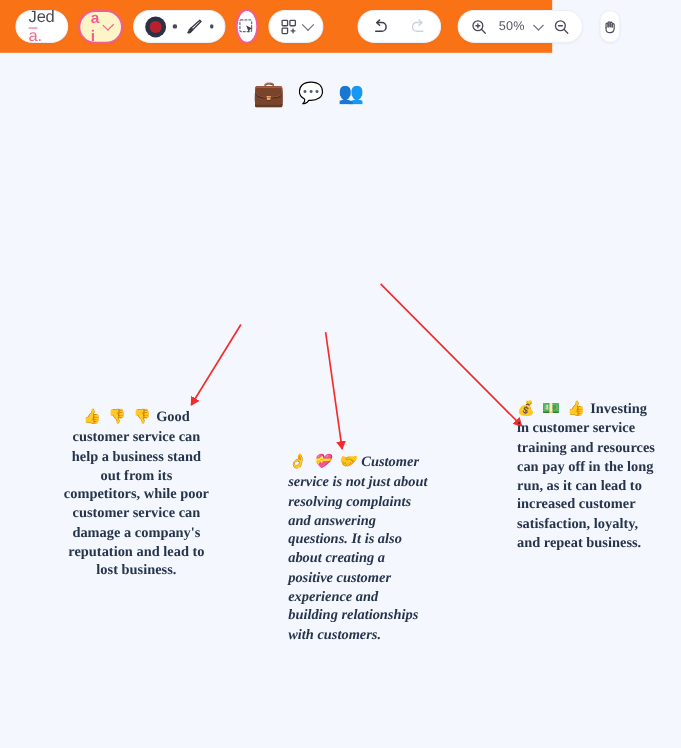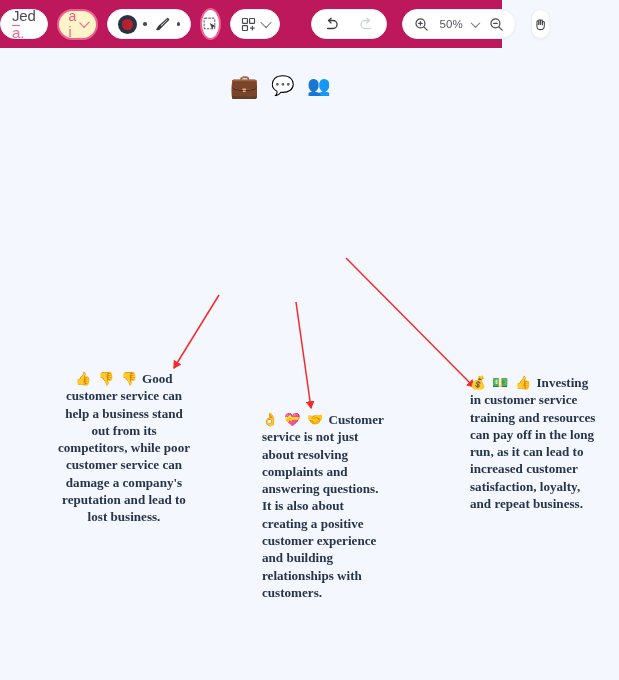--- a/index.html
+++ b/index.html
@@ -17,22 +17,23 @@
 
   
   #toolbar {
     position: absolute;
     top: 0; left: 0;
     width: 502px;
     height: 48px;
     display: flex;
     align-items: center;
     gap: 9px;
+    padding-left: 14px;
     box-sizing: border-box;
-    background: #be185d;
+    background: #f97316;
     z-index: 20;
   }
   .pill {
     background: #ffffff;
     border: 1px solid #eceff5;
     border-radius: 999px;
     height: 30px;
     display: flex;
     align-items: center;
     box-shadow: 0 1px 2px rgba(30,40,70,0.05);
@@ -60,21 +61,21 @@
   #ai-pill {
     background: #fdf4c8;
     border: 2px solid #f05f8e;
     padding: 0 9px 0 10px;
     height: 31px;
     gap: 3px;
   }
   #ai-pill .ai-label {
     font-size: 14px;
     color: #f05f8e;
-    font-weight: 400;
+    font-weight: 700;
   }
   #ai-pill .ai-label .bar {
     border-top: 1.4px solid #f05f8e;
     display: inline-block;
     line-height: 0.9;
   }
   .chev {
     width: 7px; height: 7px;
     border-right: 1.4px solid currentColor;
     border-bottom: 1.4px solid currentColor;
@@ -199,24 +200,25 @@
     left: 58px;
     top: 322px;
     width: 132px;
     text-align: center;
   }
   #node-middle {
     left: 262px;
     top: 363px;
     width: 128px;
     text-align: left;
+    font-style: italic;
   }
   #node-right {
     left: 470px;
-    top: 326px;
+    top: 314px;
     width: 130px;
     text-align: left;
   }
 </style>
 </head>
 <body>
 
 <div id="toolbar">
 
   <div class="pill" id="logo-pill">

